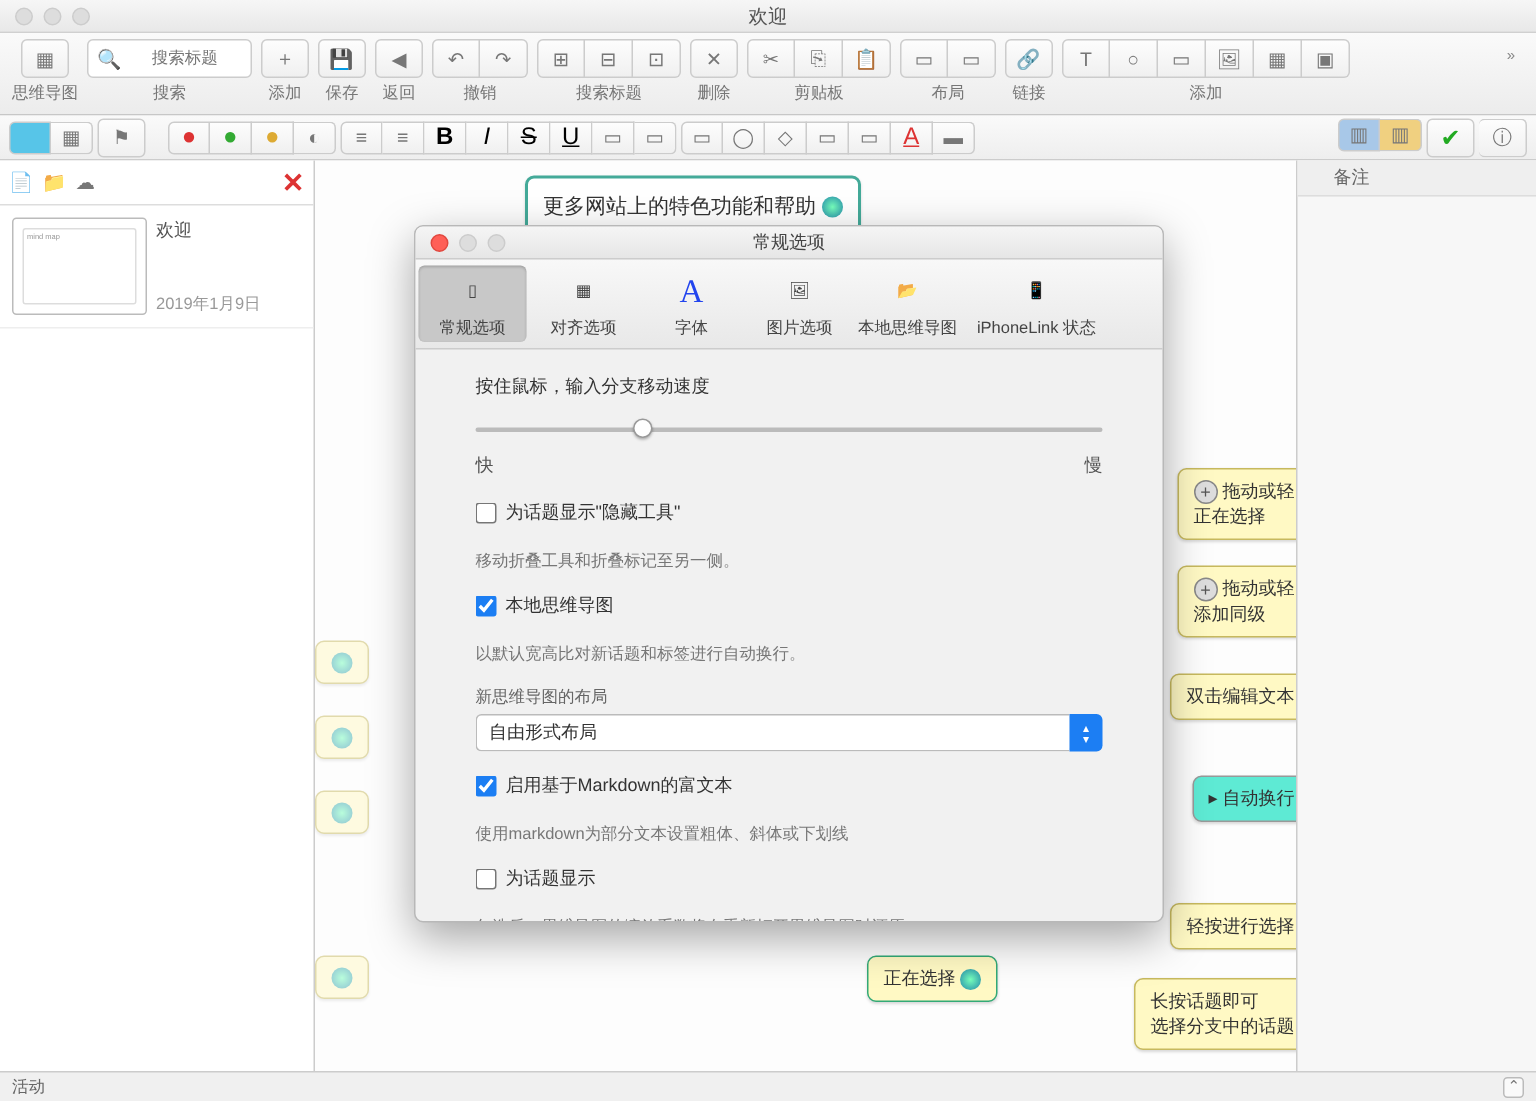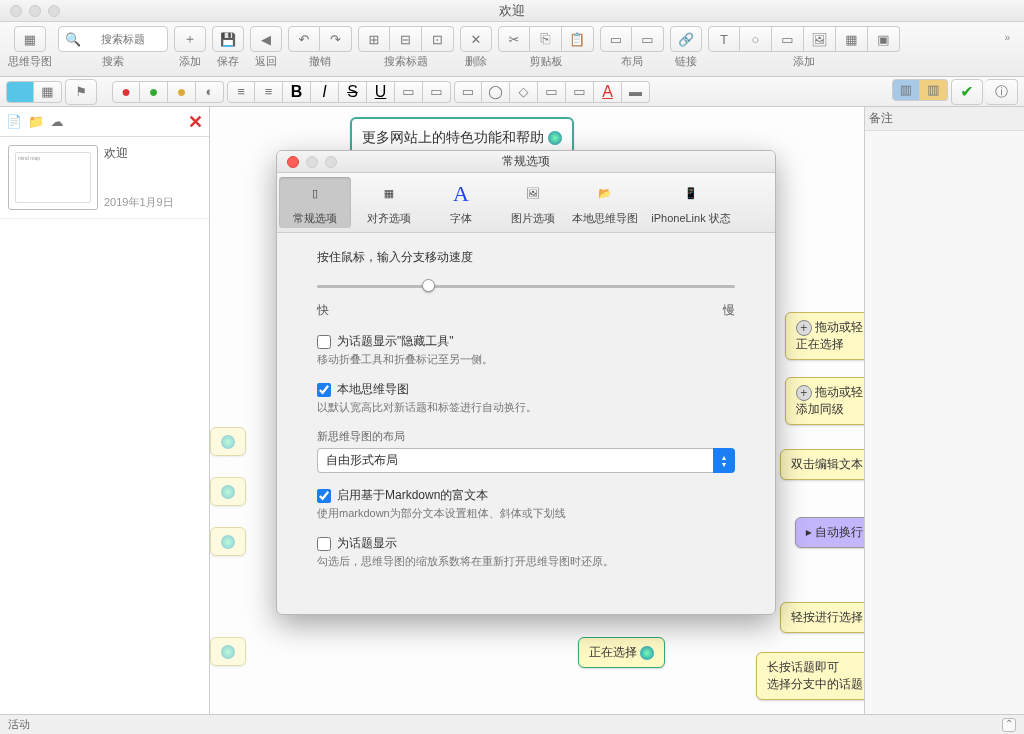--- a/index.html
+++ b/index.html
@@ -35,21 +35,21 @@
 
 
 .body { display: flex; height: calc(734px - 22px - 55px - 30px - 20px); }
 .left-panel { width: 210px; background: #fff; border-right: 1px solid #ccc; display: flex; flex-direction: column; }
 .left-header { height: 30px; border-bottom: 1px solid #ddd; display: flex; align-items: center; padding: 0 6px; gap: 6px; }
 .thumb-item { display: flex; padding: 8px; gap: 6px; border-bottom: 1px solid #eee; }
 .thumb-img { width: 90px; height: 65px; border: 1px solid #bbb; border-radius: 3px; background: #fff; position: relative; overflow: hidden; }
 .thumb-meta { flex: 1; font-size: 12px; color: #555; display: flex; flex-direction: column; justify-content: space-between; }
 .canvas { flex: 1; background: #fdfdfd; position: relative; overflow: hidden; }
 .right-panel { width: 160px; background: #f7f7f7; border-left: 1px solid #ccc; }
-.right-header { height: 24px; border-bottom: 1px solid #ddd; background: #efefef; font-size: 12px; color: #666; display: flex; align-items: center; padding: 0 4px; }
+.right-header { height: 24px; border-bottom: 1px solid #ddd; background: #efefef; font-size: 12px; color: #666; display: flex; align-items: center; padding: 0 24px; }
 
 
 .statusbar { height: 20px; background: #f0f0f0; border-top: 1px solid #ccc; display: flex; align-items: center; padding: 0 8px; font-size: 11px; color: #666; justify-content: space-between; }
 .disclosure { width: 14px; height: 14px; border: 1px solid #bbb; border-radius: 3px; background: #fafafa; position: relative; }
 .disclosure::after { content: "⌃"; position: absolute; left: 2px; top: -1px; font-size: 10px; color: #777; }
 
 
 .node { position: absolute; background: #fff9c4; border: 1px solid #c7b95e; border-radius: 6px; padding: 6px 10px; font-size: 12px; color: #333; box-shadow: 0 1px 2px rgba(0,0,0,0.15); }
 .node.title-node { background: #fff; border: 2px solid #4a9; font-size: 14px; padding: 10px 10px; }
 .globe { display: inline-block; width: 14px; height: 14px; background: radial-gradient(#7fb,#28a); border-radius: 50%; vertical-align: middle; }
@@ -62,21 +62,21 @@
 .dlg-title .traffic .dot.y { background: #ddd; }
 .dlg-title .traffic .dot.g { background: #ddd; }
 .dlg-title .t { position: absolute; left:0; right:0; text-align: center; }
 .dlg-tabs { height: 60px; background: linear-gradient(#f8f8f8,#e8e8e8); border-bottom: 1px solid #ccc; display: flex; }
 .dlg-tab { width: 72px; display: flex; flex-direction: column; align-items: center; justify-content: center; font-size: 11px; color: #444; gap: 3px; cursor: pointer; }
 .dlg-tab.active { background: #c8c8c8; box-shadow: inset 0 1px 2px rgba(0,0,0,0.2); border-radius: 4px; margin: 4px 2px; }
 .dlg-tab .ico { width: 28px; height: 28px; display: flex; align-items: center; justify-content: center; }
 .dlg-body { padding: 16px 40px; font-size: 12px; color: #333; }
 .dlg-row { margin-bottom: 14px; }
 .dlg-lbl { font-weight: 500; margin-bottom: 10px; }
-.dlg-sub { font-size: 11px; color: #777; margin-top: 2px; }
+.dlg-sub { font-size: 11px; color: #777; margin-top: 16px; }
 .slider { position: relative; height: 20px; margin: 6px 0; }
 .slider .track { position: absolute; top: 9px; left: 0; right: 0; height: 3px; background: #bbb; border-radius: 2px; }
 .slider .thumb { position: absolute; top: 3px; left: 25%; width: 13px; height: 13px; background: #fff; border: 1px solid #999; border-radius: 50%; box-shadow: 0 1px 2px rgba(0,0,0,0.3); }
 .chk { display: flex; align-items: center; gap: 6px; }
 .chk input { width: 14px; height: 14px; accent-color: #1c7ef3; }
 .select { display: flex; margin-top: 4px; }
 .select .val { flex: 1; background: #fff; border: 1px solid #bbb; border-right: none; border-radius: 4px 0 0 4px; padding: 3px 8px; font-size: 12px; }
 .select .arrow { width: 22px; background: #1c7ef3; border-radius: 0 4px 4px 0; display: flex; flex-direction: column; align-items: center; justify-content: center; }
 .select .arrow::before { content: "▴"; font-size: 8px; color: #fff; line-height: 7px; }
 .select .arrow::after { content: "▾"; font-size: 8px; color: #fff; line-height: 7px; }
@@ -353,21 +353,21 @@
       <span class="plus-ico">+</span>
       <span>拖动或轻</span><br>
       <span>正在选择</span>
     </div>
     <div class="node" style="right:-10px;top:270px">
       <span class="plus-ico">+</span>
       <span>拖动或轻</span><br>
       <span>添加同级</span>
     </div>
     <div class="node" style="right:-10px;top:342px"><span>双击编辑文本</span></div>
-    <div class="node" style="right:-10px;top:410px;background:#c4b5fd;border-color:#999">▸ <span>自动换行</span></div>
+    <div class="node" style="right:-10px;top:410px;background:#5eead4;border-color:#999">▸ <span>自动换行</span></div>
     <div class="node" style="right:-10px;top:495px"><span>轻按进行选择</span></div>
     <div class="node" style="right:-10px;top:545px">
       <span>长按话题即可</span><br>
       <span>选择分支中的话题</span>
     </div>
   </div>
 
   <div class="right-panel">
     <div class="right-header">备注</div>
   </div>

